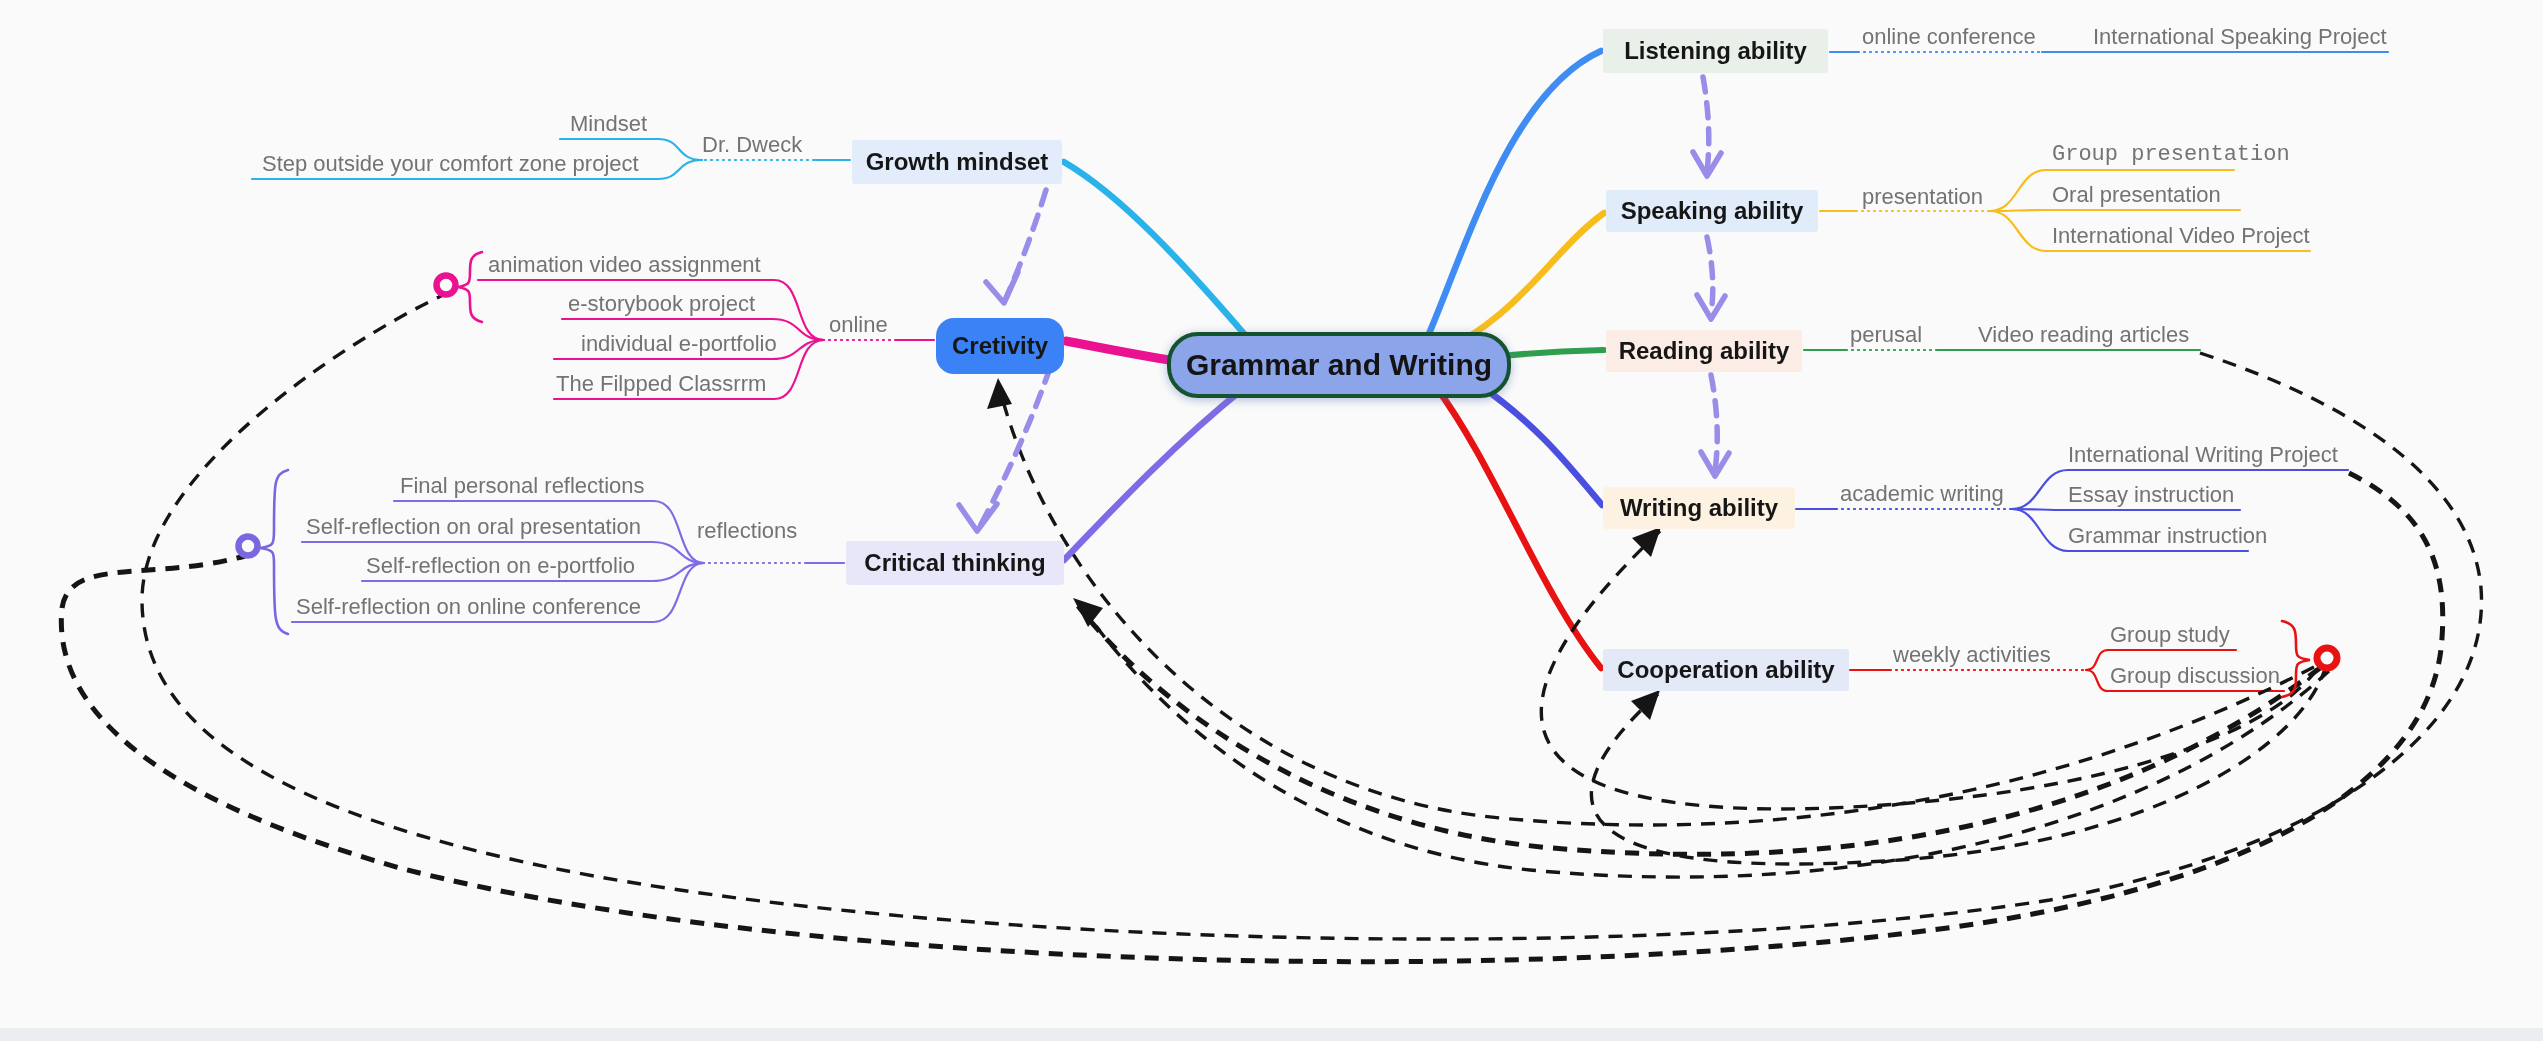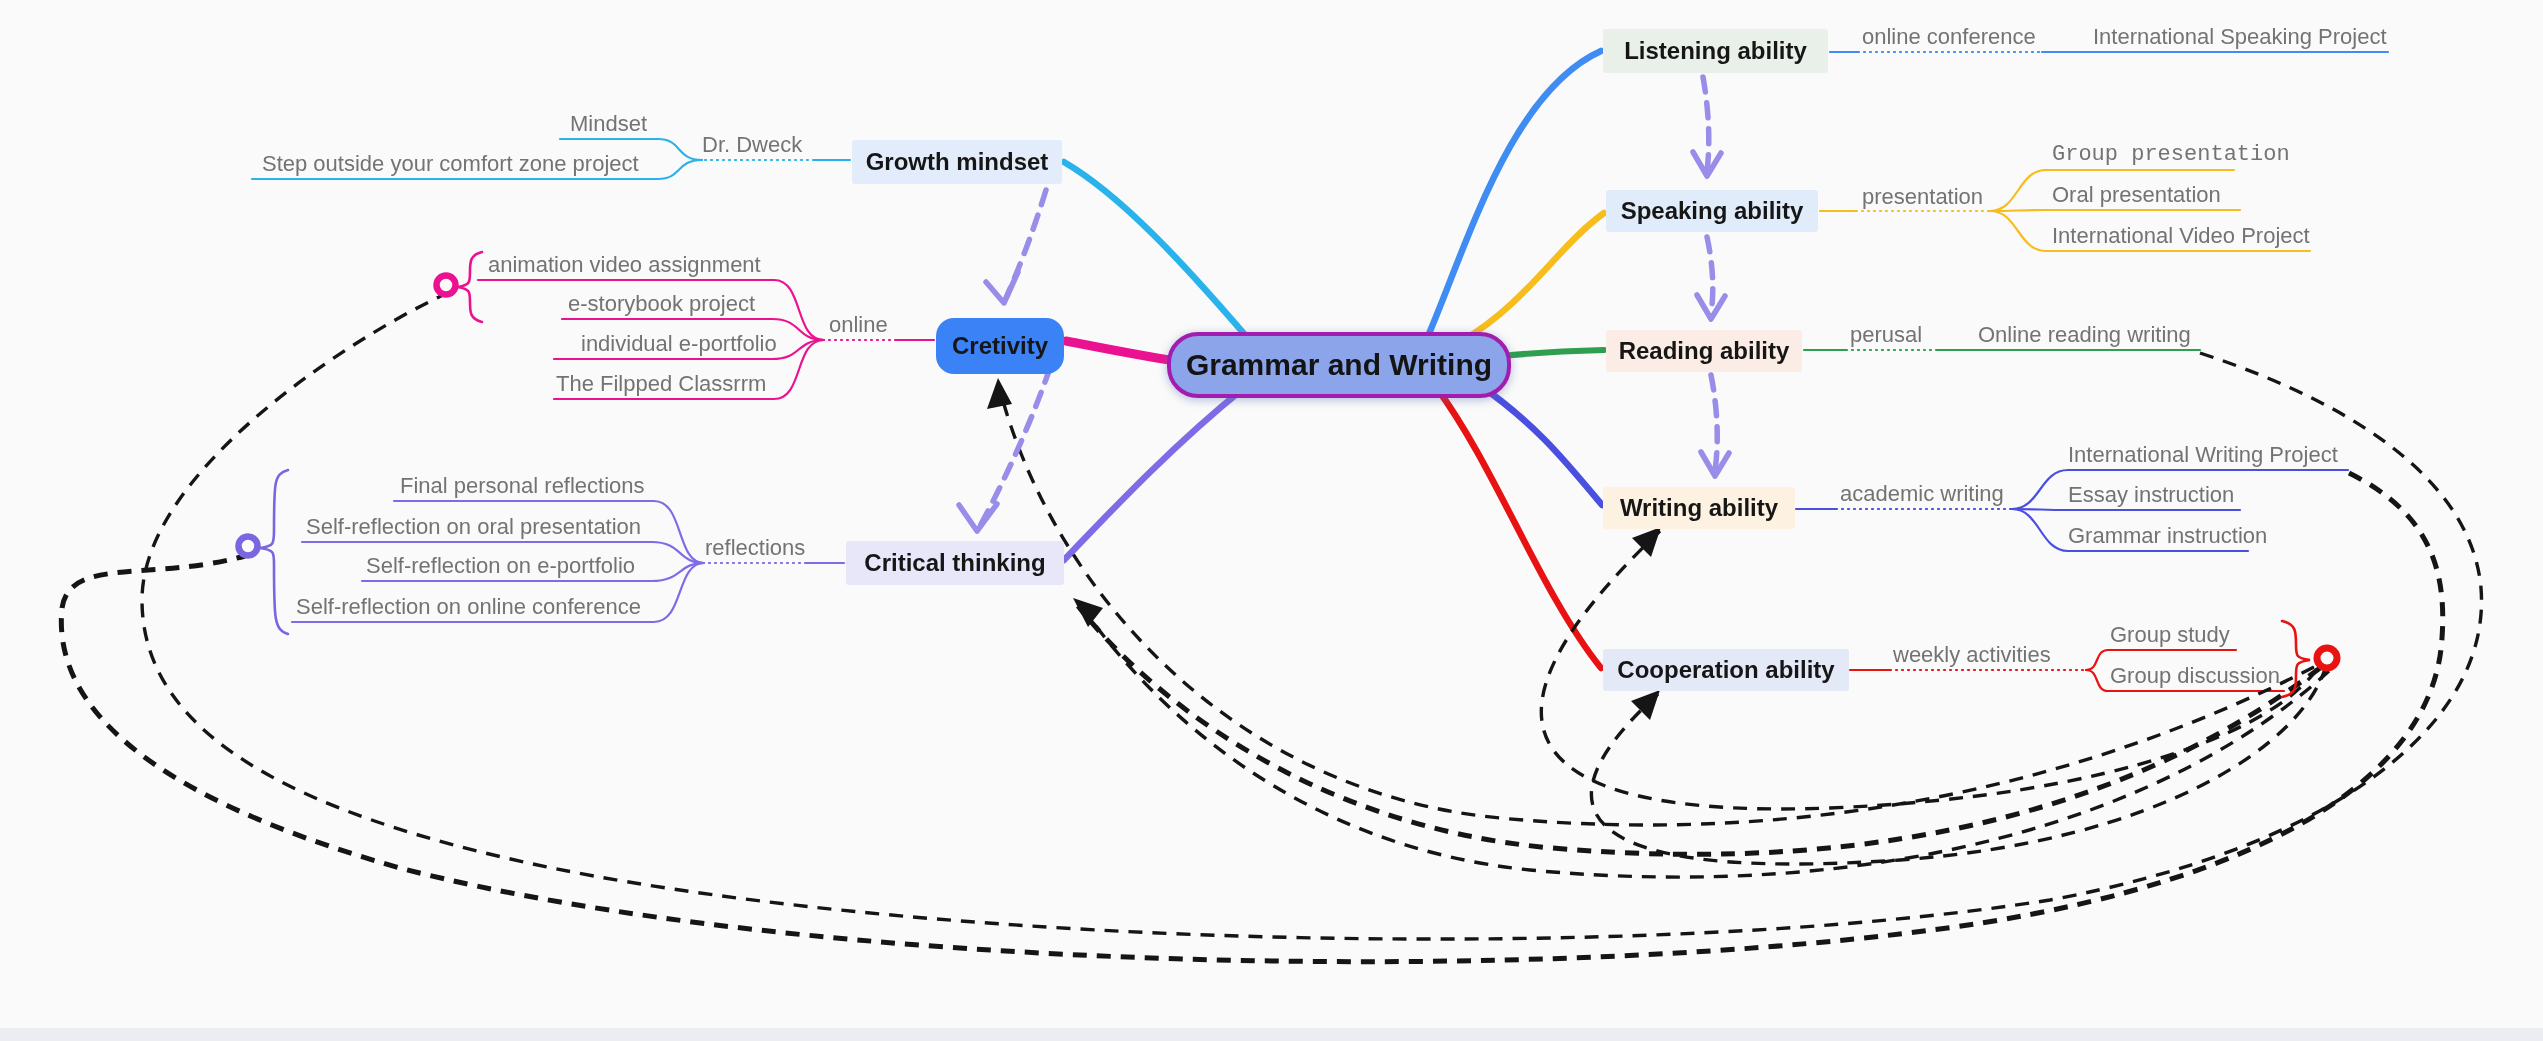--- a/index.html
+++ b/index.html
@@ -2,21 +2,21 @@
 <html><head>
 <meta charset="utf-8">
 <style>
   html,body{margin:0;padding:0;background:#fafafa;}
   .canvas{position:relative;width:2543px;height:1041px;background:#fafafa;overflow:hidden;
           font-family:"Liberation Sans","DejaVu Sans",sans-serif;}
   svg.wires{position:absolute;left:0;top:0;}
   .node{position:absolute;display:flex;align-items:center;justify-content:center;
         font-weight:bold;font-size:24px;color:#161616;border-radius:3px;white-space:nowrap;}
   .center-node{position:absolute;display:flex;align-items:center;justify-content:center;
-        font-weight:bold;font-size:30px;color:#141414;background:#8ba4ea;border:4px solid #a21caf;
+        font-weight:bold;font-size:30px;color:#141414;background:#8ba4ea;border:4px solid #14532d;
         border-radius:31px;box-shadow:0 2px 10px rgba(90,110,180,.45);white-space:nowrap;}
   .lbl{position:absolute;font-size:22px;color:#737373;white-space:nowrap;line-height:26px;}
   .bottom-strip{position:absolute;left:0;bottom:0;width:100%;height:13px;background:#ebedf0;}
 </style>
 </head>
 <body>
 
 <div class="canvas">
 
 <svg class="wires" width="2543" height="1041" viewBox="0 0 2543 1041">
@@ -149,27 +149,27 @@
 <div class="node" style="left:936px;top:318px;width:128px;height:56px;background:#3b82f6;border-radius:18px;">Cretivity</div>
 <div class="node" style="left:846px;top:541px;width:218px;height:44px;background:#e7e7f9;">Critical thinking</div>
 
 <div class="lbl" style="left:1862px;top:24px;">online conference</div>
 <div class="lbl" style="left:1862px;top:184px;">presentation</div>
 <div class="lbl" style="left:1850px;top:322px;">perusal</div>
 <div class="lbl" style="left:1840px;top:481px;">academic writing</div>
 <div class="lbl" style="left:1893px;top:642px;">weekly activities</div>
 <div class="lbl" style="left:702px;top:132px;">Dr. Dweck</div>
 <div class="lbl" style="left:829px;top:312px;">online</div>
-<div class="lbl" style="left:697px;top:535px;margin-left:8px;">reflections</div>
+<div class="lbl" style="left:697px;top:518px;">reflections</div>
 
 <div class="lbl" style="left:2093px;top:24px;">International Speaking Project</div>
 <div class="lbl" style="left:2052px;top:142px;font-family:Liberation Mono, monospace;">Group presentation</div>
 <div class="lbl" style="left:2052px;top:182px;">Oral presentation</div>
 <div class="lbl" style="left:2052px;top:223px;">International Video Project</div>
-<div class="lbl" style="left:1978px;top:322px;">Online reading writing</div>
+<div class="lbl" style="left:1978px;top:322px;">Video reading articles</div>
 <div class="lbl" style="left:2068px;top:442px;">International Writing Project</div>
 <div class="lbl" style="left:2068px;top:482px;">Essay instruction</div>
 <div class="lbl" style="left:2068px;top:523px;">Grammar instruction</div>
 <div class="lbl" style="left:2110px;top:622px;">Group study</div>
 <div class="lbl" style="left:2110px;top:663px;">Group discussion</div>
 
 <div class="lbl" style="left:570px;top:111px;">Mindset</div>
 <div class="lbl" style="left:262px;top:151px;">Step outside your comfort zone project</div>
 <div class="lbl" style="left:488px;top:252px;">animation video assignment</div>
 <div class="lbl" style="left:568px;top:291px;">e-storybook project</div>

